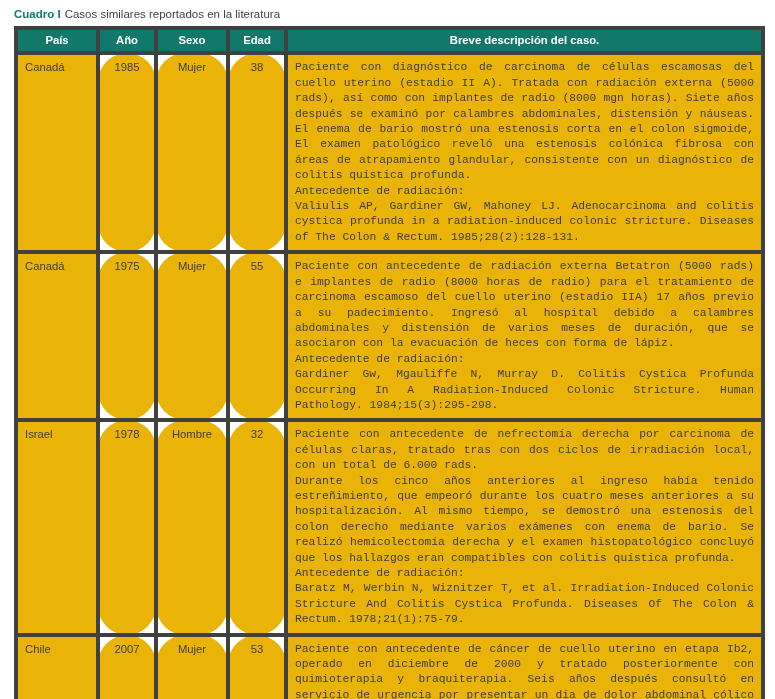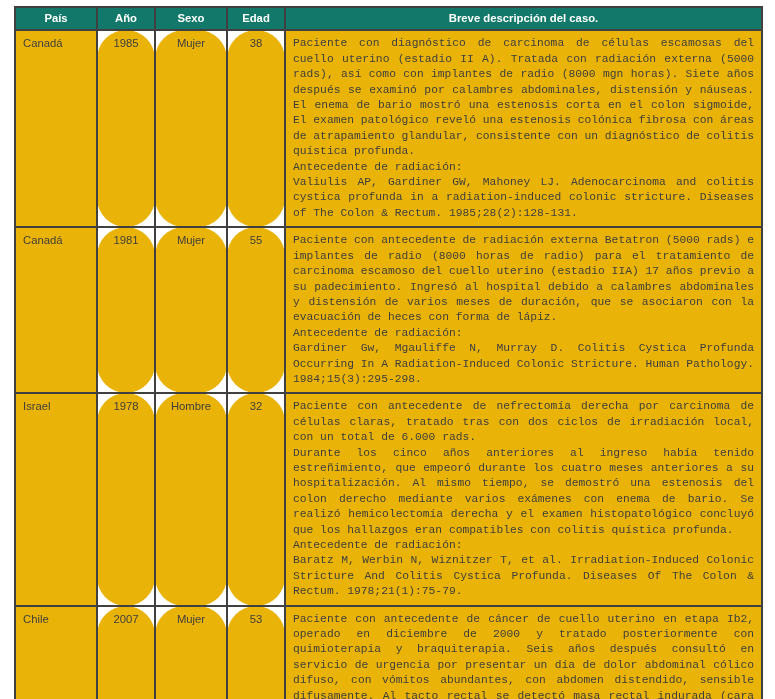--- a/index.html
+++ b/index.html
@@ -29,21 +29,21 @@
     margin-right: 4px;
   }
   table.cases {
     border-collapse: collapse;
     width: 747px;
     table-layout: fixed;
     font-size: 11.3px;
     line-height: 15.4px;
   }
   table.cases th, table.cases td {
-    border: 2px solid #404040;
+    border: 4px solid #404040;
     vertical-align: top;
   }
   table.cases thead th {
     background: #12796a;
     color: #ffffff;
     font-weight: bold;
     text-align: center;
     padding: 3px 4px;
     font-size: 11.3px;
   }
@@ -69,20 +69,23 @@
     height: 10px;
     margin: 0 2px;
     background: #12796a;
   }
 </style>
 </head>
 <body>
 
 <div class="page">
 
+  <div class="caption">
+    <span class="prefix">Cuadro I</span><span>Casos similares reportados en la literatura</span>
+  </div>
 
   <table class="cases">
     <colgroup>
       <col class="w-pais">
         <col class="w-ano">
         <col class="w-sexo">
         <col class="w-edad">
         <col class="w-desc">
     </colgroup>
     <thead>
@@ -99,21 +102,21 @@
         <td class="c-pais">Canadá</td>
         <td class="c-ano">1985</td>
         <td class="c-sexo">Mujer</td>
         <td class="c-edad">38</td>
         <td class="c-desc">Paciente con diagnóstico de carcinoma de células escamosas del cuello uterino (estadio II A). Tratada con radiación externa (5000 rads), así como con implantes de radio (8000 mgn horas). Siete años después se examinó por calambres abdominales, distensión y náuseas. El enema de bario mostró una estenosis corta en el colon sigmoide, El examen patológico reveló una estenosis colónica fibrosa con áreas de atrapamiento glandular, consistente con un diagnóstico de colitis quística profunda.
 Antecedente de radiación:
 Valiulis AP, Gardiner GW, Mahoney LJ. Adenocarcinoma and colitis cystica profunda in a radiation-induced colonic stricture. Diseases of The Colon &amp; Rectum. 1985;28(2):128-131.</td>
       </tr>
       <tr>
         <td class="c-pais">Canadá</td>
-        <td class="c-ano">1981</td>
+        <td class="c-ano">1975</td>
         <td class="c-sexo">Mujer</td>
         <td class="c-edad">55</td>
         <td class="c-desc">Paciente con antecedente de radiación externa Betatron (5000 rads) e implantes de radio (8000 horas de radio) para el tratamiento de carcinoma escamoso del cuello uterino (estadio IIA) 17 años previo a su padecimiento. Ingresó al hospital debido a calambres abdominales y distensión de varios meses de duración, que se asociaron con la evacuación de heces con forma de lápiz.
 Antecedente de radiación:
 Gardiner Gw, Mgauliffe N, Murray D. Colitis Cystica Profunda Occurring In A Radiation-Induced Colonic Stricture. Human Pathology. 1984;15(3):295-298.</td>
       </tr>
       <tr>
         <td class="c-pais">Israel</td>
         <td class="c-ano">1978</td>
         <td class="c-sexo">Hombre</td>

